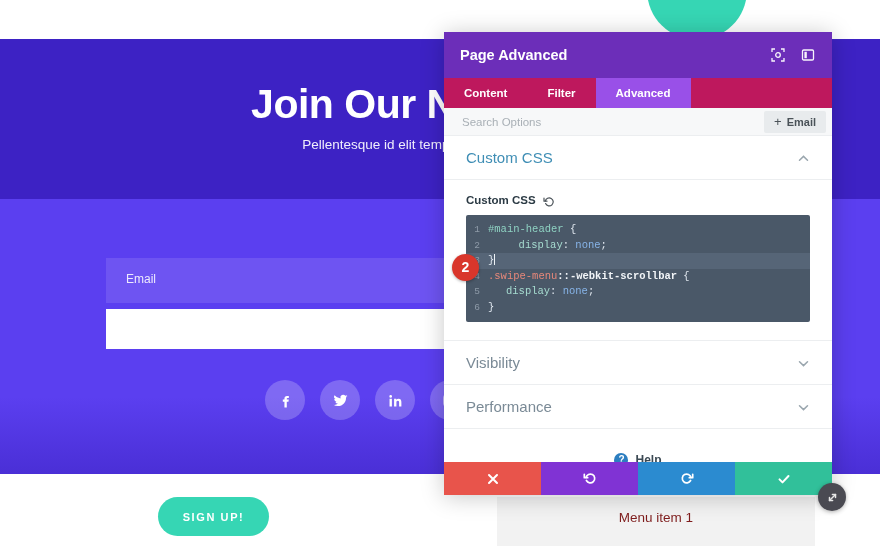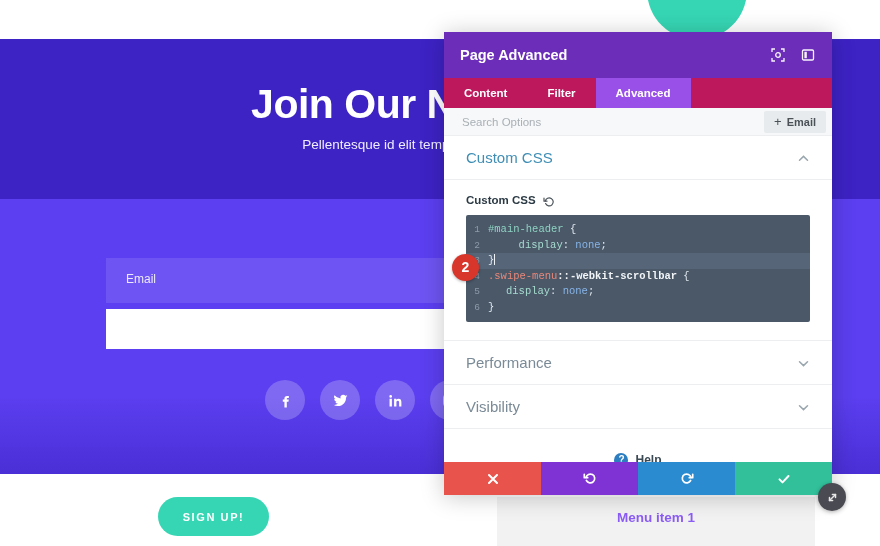--- a/index.html
+++ b/index.html
@@ -73,21 +73,21 @@
     display:flex; align-items:center; justify-content:center;
     font-size:11px; font-weight:bold; color:#ffffff; letter-spacing:1.6px;
   }
 
   .menu-strip {
     position:absolute; left:497px; top:497px; width:318px; height:49px;
     background:#f2f2f2;
   }
   .menu-strip span {
     position:absolute; left:0; top:13px; width:318px; text-align:center;
-    font-size:13.5px; font-weight:bold; color:#8b5cf6;
+    font-size:13.5px; font-weight:normal; color:#7f1d1d;
   }
 
   
   .panel {
     position:absolute; left:444px; top:32px; width:388px; height:463px;
     background:#ffffff;
     box-shadow: 0 2px 22px rgba(0,0,0,0.22);
     display:flex; flex-direction:column;
     overflow:hidden;
   }
@@ -341,30 +341,30 @@
           <div class="code-line">
             <span class="gutter">6</span>
             <span class="code"><span class="tk-punc">}</span></span>
           </div>
 
           <div class="badge2">2</div>
         </div>
       </div>
 
       <div class="sect-head">
-        <div class="t">Performance</div>
+        <div class="t">Visibility</div>
         <span class="chev">
           <svg viewBox="0 0 13 13">
               <path d="M2.5 4.7l4 3.9 4-3.9" fill="none" stroke="currentColor" stroke-width="1.5" stroke-linecap="round"></path>
             </svg>
         </span>
       </div>
 
       <div class="sect-head">
-        <div class="t">Visibility</div>
+        <div class="t">Performance</div>
         <span class="chev">
           <svg viewBox="0 0 13 13">
               <path d="M2.5 4.7l4 3.9 4-3.9" fill="none" stroke="currentColor" stroke-width="1.5" stroke-linecap="round"></path>
             </svg>
         </span>
       </div>
 
       <div class="help-row">
         <span class="help-ico">?</span>
         <span class="help-txt">Help</span>

